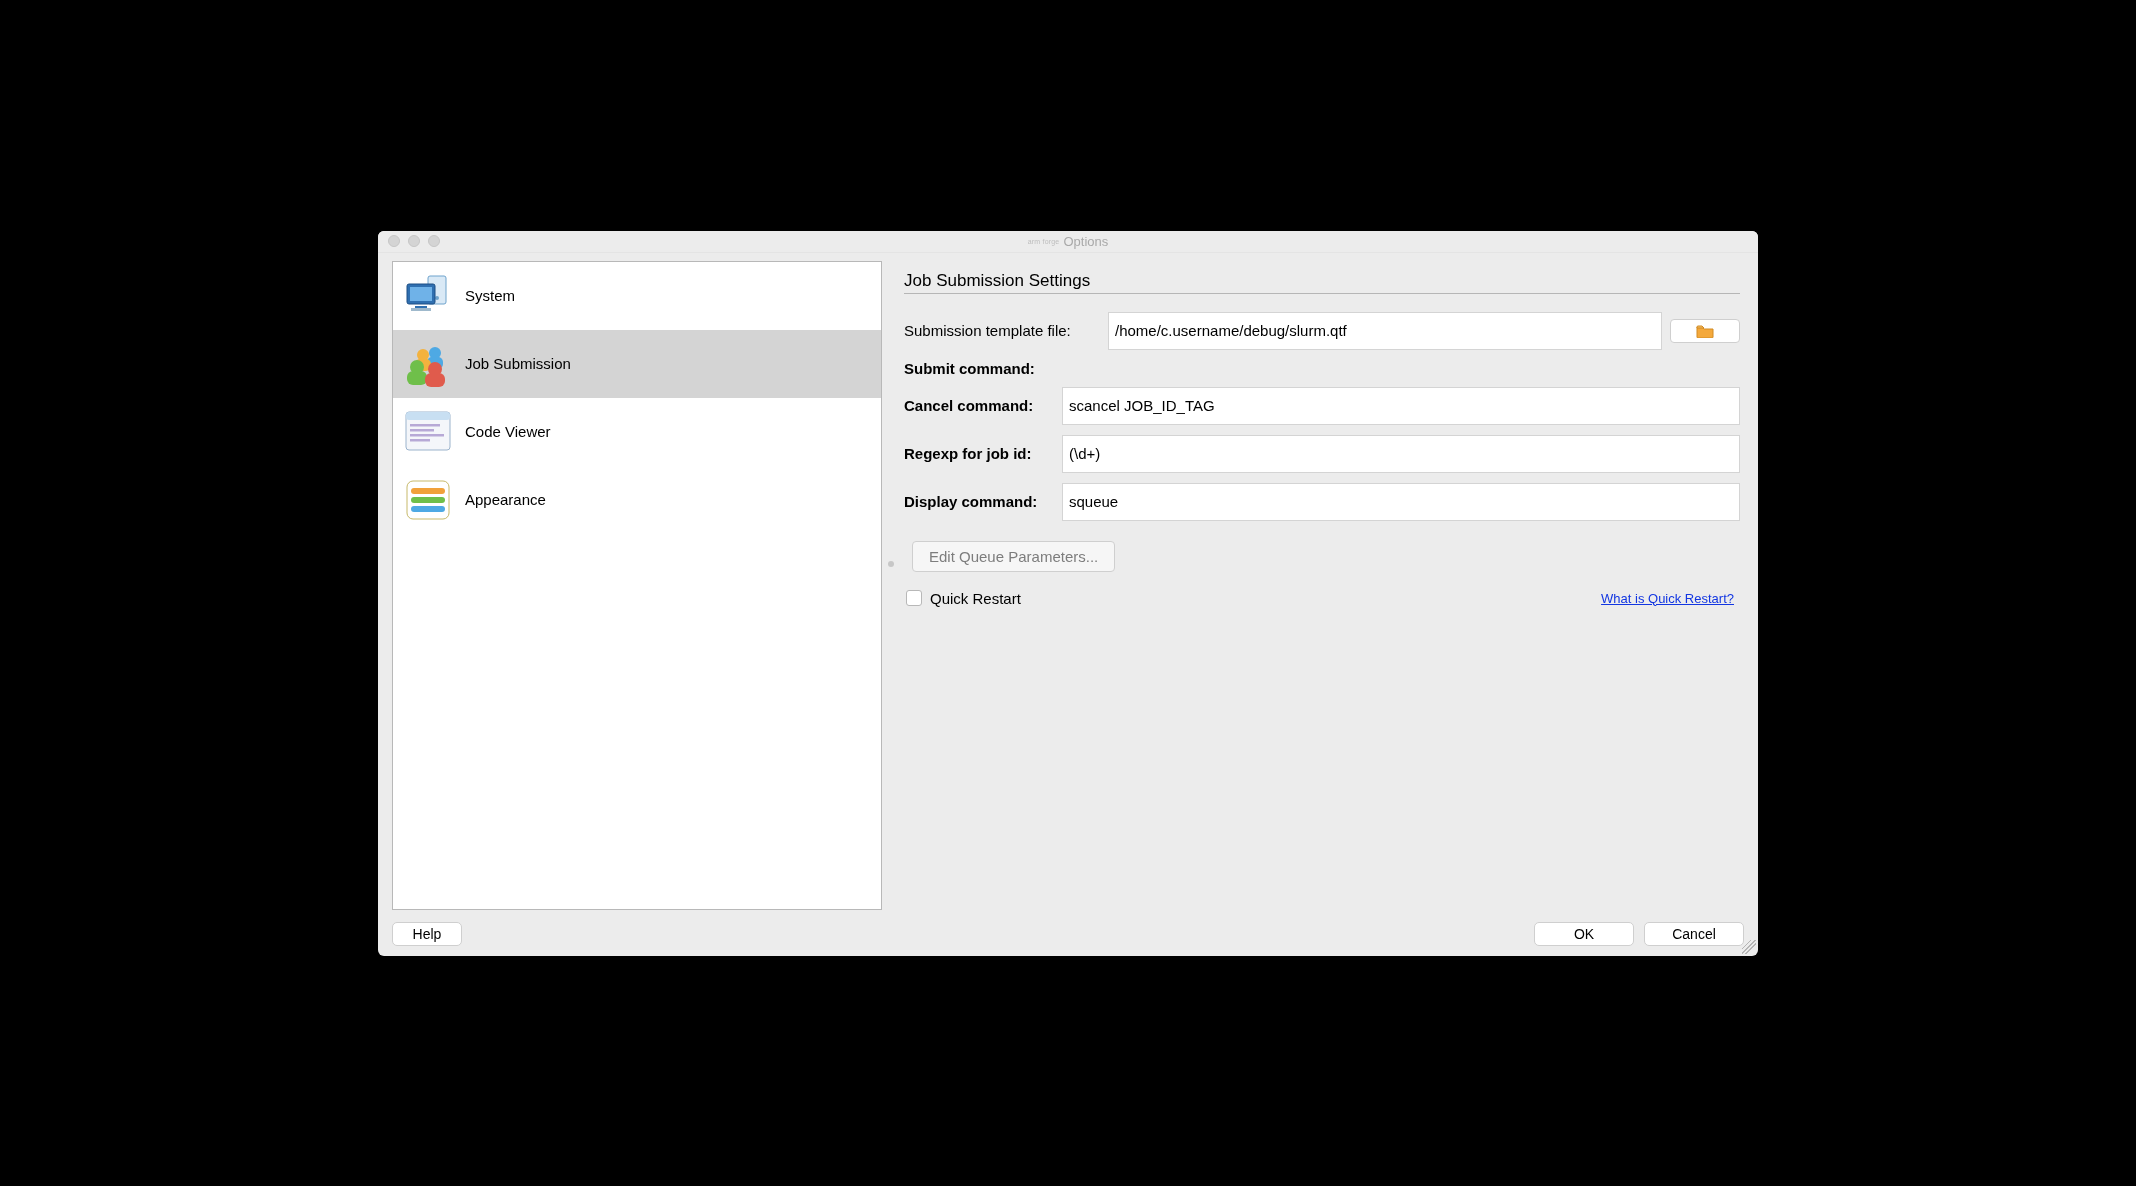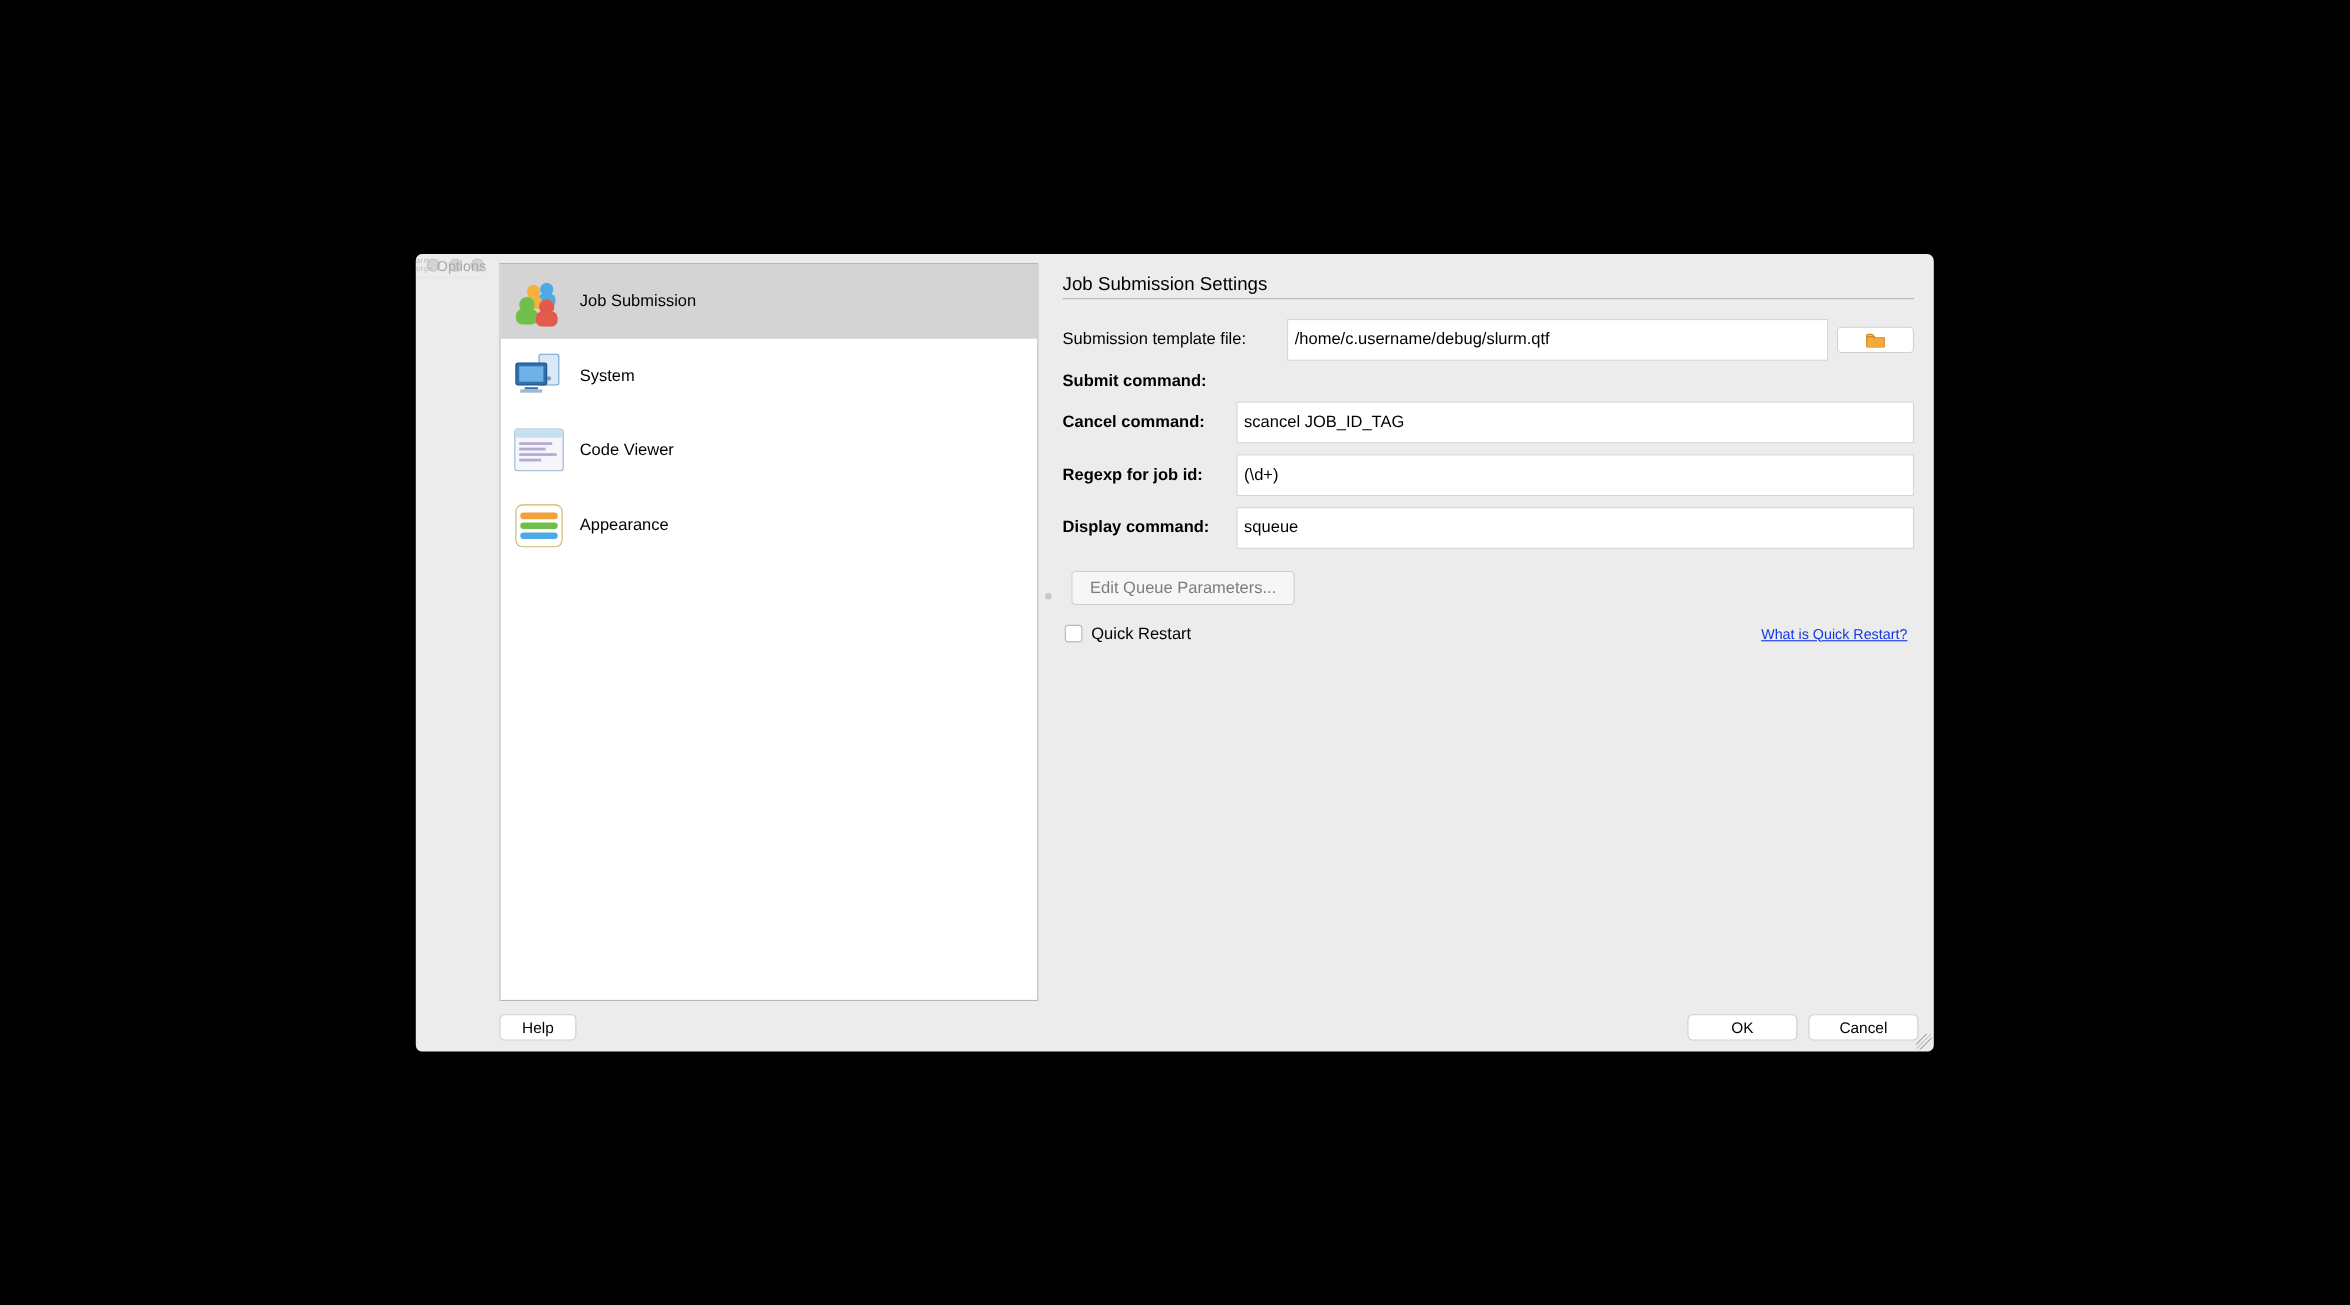--- a/index.html
+++ b/index.html
@@ -12,21 +12,21 @@
       justify-content: center;
       min-height: 100vh;
     }
     .window {
       width: 1380px;
       height: 725px;
       background: #ececec;
       border-radius: 6px;
       overflow: hidden;
       display: flex;
-      flex-direction: row;
+      flex-direction: column;
       position: relative;
     }
     .titlebar {
       height: 22px;
       background: #ececec;
       display: flex;
       align-items: center;
       position: relative;
       border-bottom: 1px solid #e4e4e4;
     }
@@ -240,53 +240,53 @@
     </div>
     <div class="title-center">
       <span class="title-icon" style="font-size:7px; letter-spacing:0.2px; text-transform:lowercase">arm FORGE</span>
       <span class="title-txt">Options</span>
     </div>
   </div>
 
   <div class="content">
     <div class="body">
       <div class="sidebar">
+
+        <div class="sidebar-item">
+          <span class="icon-slot">
+            <svg width="46" height="44" viewBox="0 0 46 44">
+              <rect x="23" y="2" width="18" height="28" rx="2" fill="#d9e9f6" stroke="#6fa3cc"></rect>
+              <circle cx="32" cy="24" r="2" fill="#6fa3cc"></circle>
+              <rect x="2" y="10" width="28" height="20" rx="2" fill="#2f6fb0" stroke="#1d4e85"></rect>
+              <rect x="5" y="13" width="22" height="14" fill="#6fb2e8"></rect>
+              <rect x="10" y="32" width="12" height="2" fill="#2f6fb0"></rect>
+              <rect x="6" y="34" width="20" height="3" fill="#9fb9cc"></rect>
+            </svg>
+          </span>
+          <span class="label">System</span>
+        </div>
 
         <div class="sidebar-item selected">
           <span class="icon-slot">
             <svg width="50" height="46" viewBox="0 0 50 46">
               <circle cx="32" cy="12" r="6" fill="#4ea9e4"></circle>
               <rect x="24" y="16" width="16" height="12" rx="5" fill="#4ea9e4"></rect>
               <circle cx="20" cy="14" r="6" fill="#f3b23e"></circle>
               <rect x="12" y="18" width="16" height="12" rx="5" fill="#f3b23e"></rect>
               <circle cx="14" cy="26" r="7" fill="#6fbf4a"></circle>
               <rect x="4" y="30" width="20" height="14" rx="6" fill="#6fbf4a"></rect>
               <circle cx="32" cy="28" r="7" fill="#e05b4c"></circle>
               <rect x="22" y="32" width="20" height="14" rx="6" fill="#e05b4c"></rect>
             </svg>
           </span>
           <span class="label">Job Submission</span>
         </div>
 
         <div class="sidebar-item">
           <span class="icon-slot">
-            <svg width="46" height="44" viewBox="0 0 46 44">
-              <rect x="23" y="2" width="18" height="28" rx="2" fill="#d9e9f6" stroke="#6fa3cc"></rect>
-              <circle cx="32" cy="24" r="2" fill="#6fa3cc"></circle>
-              <rect x="2" y="10" width="28" height="20" rx="2" fill="#2f6fb0" stroke="#1d4e85"></rect>
-              <rect x="5" y="13" width="22" height="14" fill="#6fb2e8"></rect>
-              <rect x="10" y="32" width="12" height="2" fill="#2f6fb0"></rect>
-              <rect x="6" y="34" width="20" height="3" fill="#9fb9cc"></rect>
-            </svg>
-          </span>
-          <span class="label">System</span>
-        </div>
-
-        <div class="sidebar-item">
-          <span class="icon-slot">
             <svg width="48" height="44" viewBox="0 0 48 44">
               <rect x="2" y="2" width="44" height="38" rx="3" fill="#f4f6fa" stroke="#9bb3cc"></rect>
               <rect x="2" y="2" width="44" height="8" rx="3" fill="#c8dff2"></rect>
               <rect x="6" y="14" width="30" height="2.5" fill="#b7a9d6"></rect>
               <rect x="6" y="19" width="24" height="2.5" fill="#b7a9d6"></rect>
               <rect x="6" y="24" width="34" height="2.5" fill="#b7a9d6"></rect>
               <rect x="6" y="29" width="20" height="2.5" fill="#b7a9d6"></rect>
             </svg>
           </span>
           <span class="label">Code Viewer</span>

